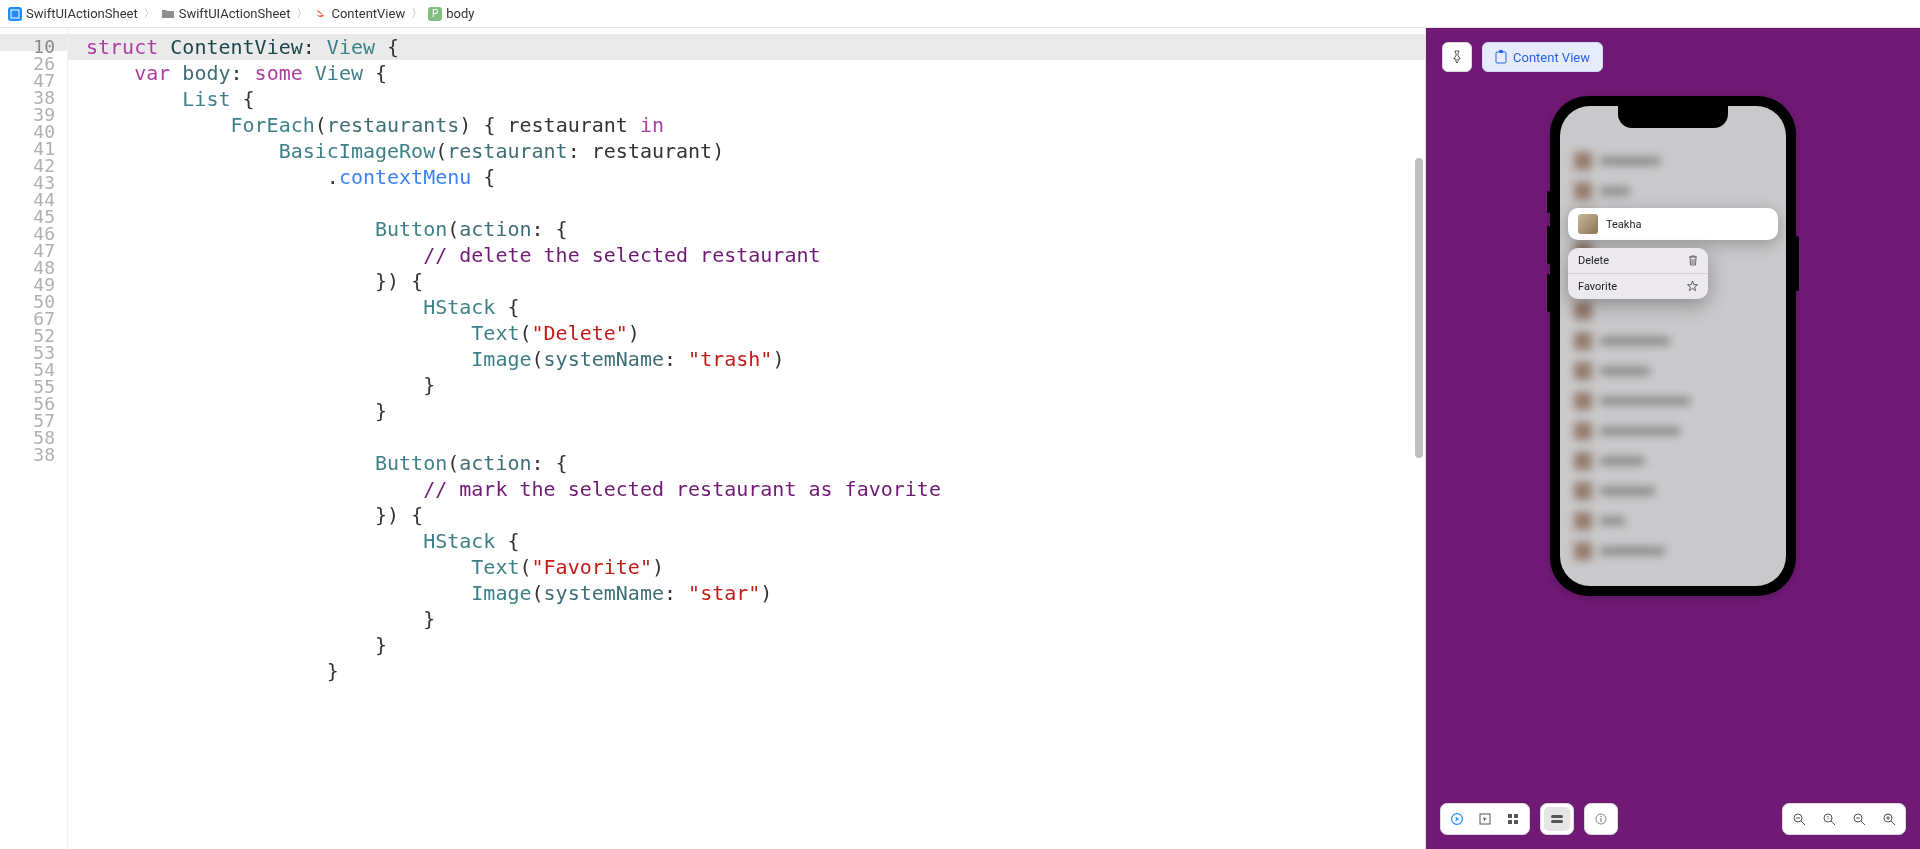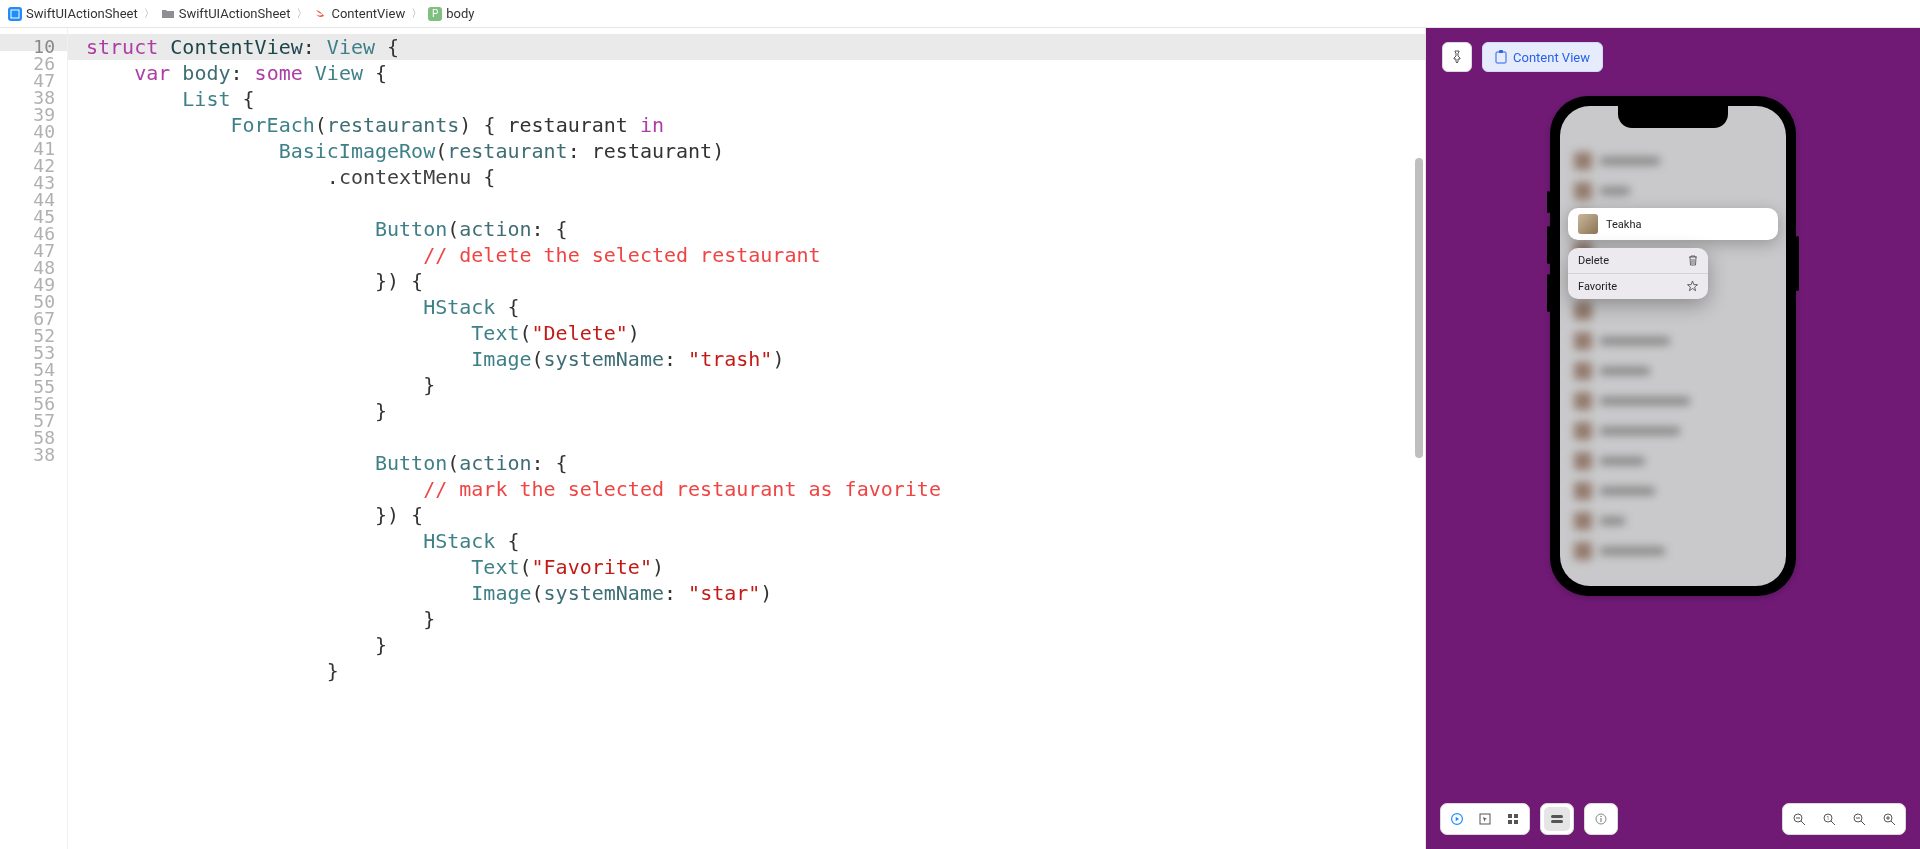--- a/index.html
+++ b/index.html
@@ -66,23 +66,23 @@
     white-space: pre;
     padding-top: 6px;
     color: #333;
     overflow: hidden;
   }
   .code .row { height:26px; padding-left: 18px; }
   .code .row.hl { background: #eaeaea; }
   .k { color: #ad3da4; } 
   .t { color: #3e8087; } 
   .id { color: #3e6d75; } 
-  .fn { color: #404040; } 
+  .fn { color: #3b82f6; } 
   .s { color: #c41a16; } 
-  .c { color: #ef4444; } 
+  .c { color: #701a75; } 
   .d { color: #1c464a; } 
   .plain { color:#333; }
   .editor-scrollbar {
     position: absolute;
     right: 2px;
     top: 130px;
     width: 8px;
     height: 300px;
     background: rgba(0,0,0,0.25);
     border-radius: 4px;

